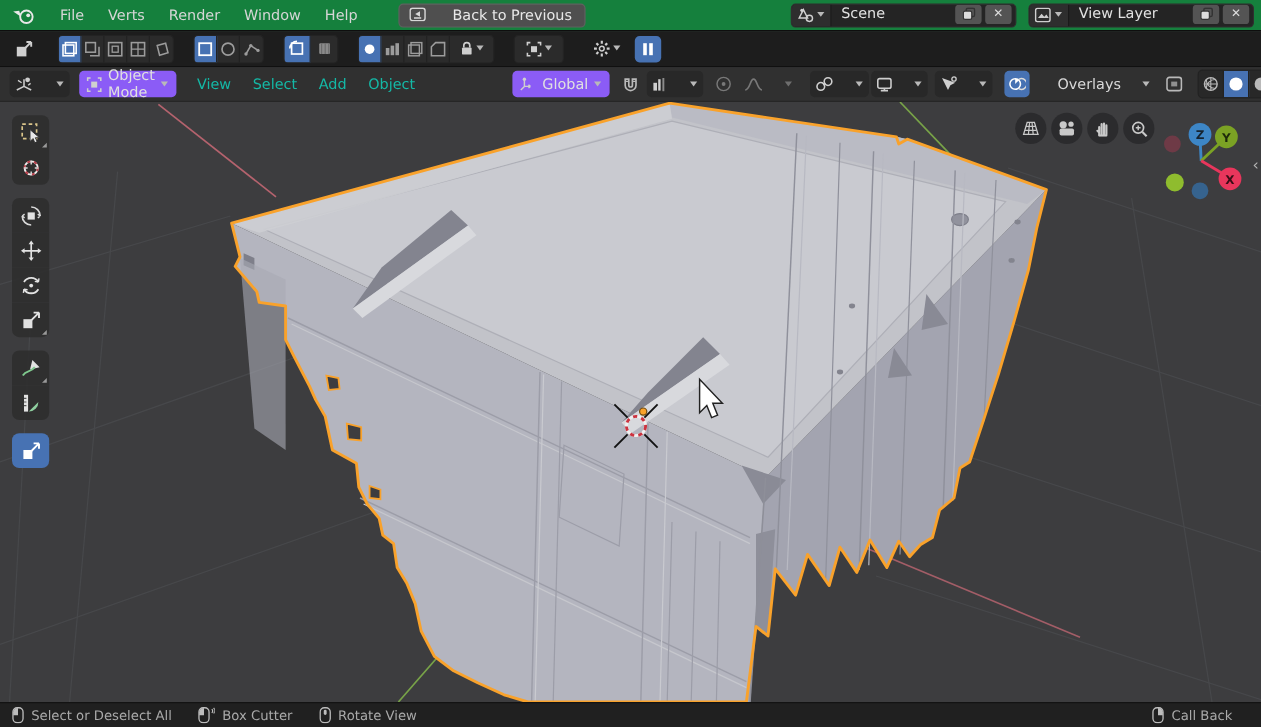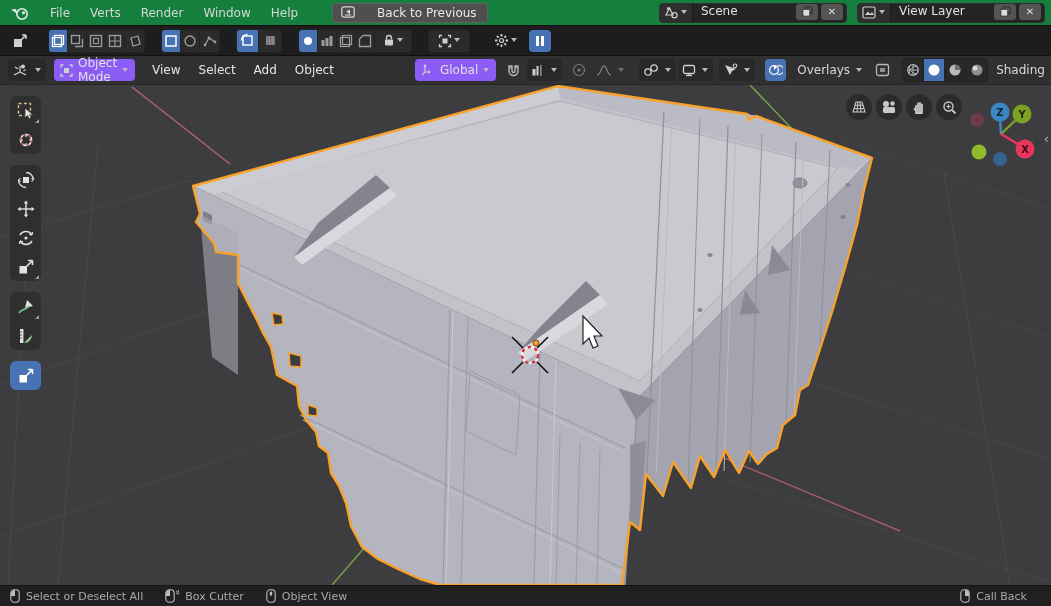--- a/index.html
+++ b/index.html
@@ -27,22 +27,22 @@
   .segbtn{width:19px;height:22px;display:flex;align-items:center;justify-content:center;border-right:1px solid #222;}
   .segbtn:last-child{border-right:none;}
   .segbtn.on{background:#4772b3;}
   .lonebtn{width:24px;height:22px;display:flex;align-items:center;justify-content:center;border-radius:4px;}
   .withchev{display:flex;align-items:center;gap:2px;padding:0 4px;}
   .pausebtn{background:#4772b3;border-radius:4px;width:22px;height:22px;display:flex;align-items:center;justify-content:center;margin-left:3px;}
 
   
   .vp-header{height:29px;background:#303030;display:flex;align-items:center;padding:0 6px;border-bottom:1px solid #262626;}
   .hdr-drop{display:flex;align-items:center;gap:5px;background:#8b5cf6;border-radius:4px;height:22px;padding:0 6px;color:#e0e0e0;}
-  .hdr-menu{padding:4px 9px;border-radius:3px;color:#e5e5e5;}
-  .mini-ibtn{display:flex;align-items:center;gap:6px;background:#282828;height:22px;border-radius:4px;padding:0 4px;margin-left:2px;}
+  .hdr-menu{padding:4px 9px;border-radius:3px;color:#14b8a6;}
+  .mini-ibtn{display:flex;align-items:center;gap:18px;background:#282828;height:22px;border-radius:4px;padding:0 4px;margin-left:2px;}
   .mini-ibtn.plain{background:transparent;}
   .mini-ibtn.blue{background:#4772b3;}
   .dim{opacity:.45;}
   .shadegrp{display:flex;background:#282828;border-radius:4px;overflow:hidden;margin-left:8px;border:1px solid #222;}
   .shadegrp .segbtn{width:21px;}
 
   
   .viewport{position:relative;width:1051px;height:500px;background:#3d3d3f;overflow:hidden;}
   .scene-svg{position:absolute;left:0;top:0;}
   .vp-overlay-text{position:absolute;left:74px;top:9px;line-height:20px;color:#d2d2d2;text-shadow:0 1px 2px rgba(0,0,0,.6);}
@@ -646,21 +646,21 @@
         <path d="M1 4.5 a4 4 0 0 1 4-3.6 V7 H1 Z" fill="#bdbdbd"></path>
         <path d="M11.5 2 q1.5 1.5 0 3 M13 1 q2.2 2.2 0 4.5" stroke="#bdbdbd" stroke-width="1" fill="none"></path>
       </svg>
       <span>Box Cutter</span>
     </div>
     <div class="hint">
       <svg width="10" height="14" viewBox="0 0 10 14">
         <rect x="0.8" y="0.8" width="8.4" height="12.4" rx="3.5" fill="none" stroke="#bdbdbd" stroke-width="1.1"></rect>
         <rect x="3.8" y="2.4" width="2.4" height="4.4" rx="1.2" fill="#bdbdbd"></rect>
       </svg>
-      <span>Object View</span>
+      <span>Rotate View</span>
     </div>
     <div class="hint pushed">
       <svg width="10" height="14" viewBox="0 0 10 14">
         <rect x="0.8" y="0.8" width="8.4" height="12.4" rx="3.5" fill="none" stroke="#bdbdbd" stroke-width="1.1"></rect>
         <path d="M9 4.5 a4 4 0 0 0 -4-3.6 V7 H9 Z" fill="#bdbdbd"></path>
       </svg>
       <span>Call Back</span>
     </div>
   </div>
 </div>

